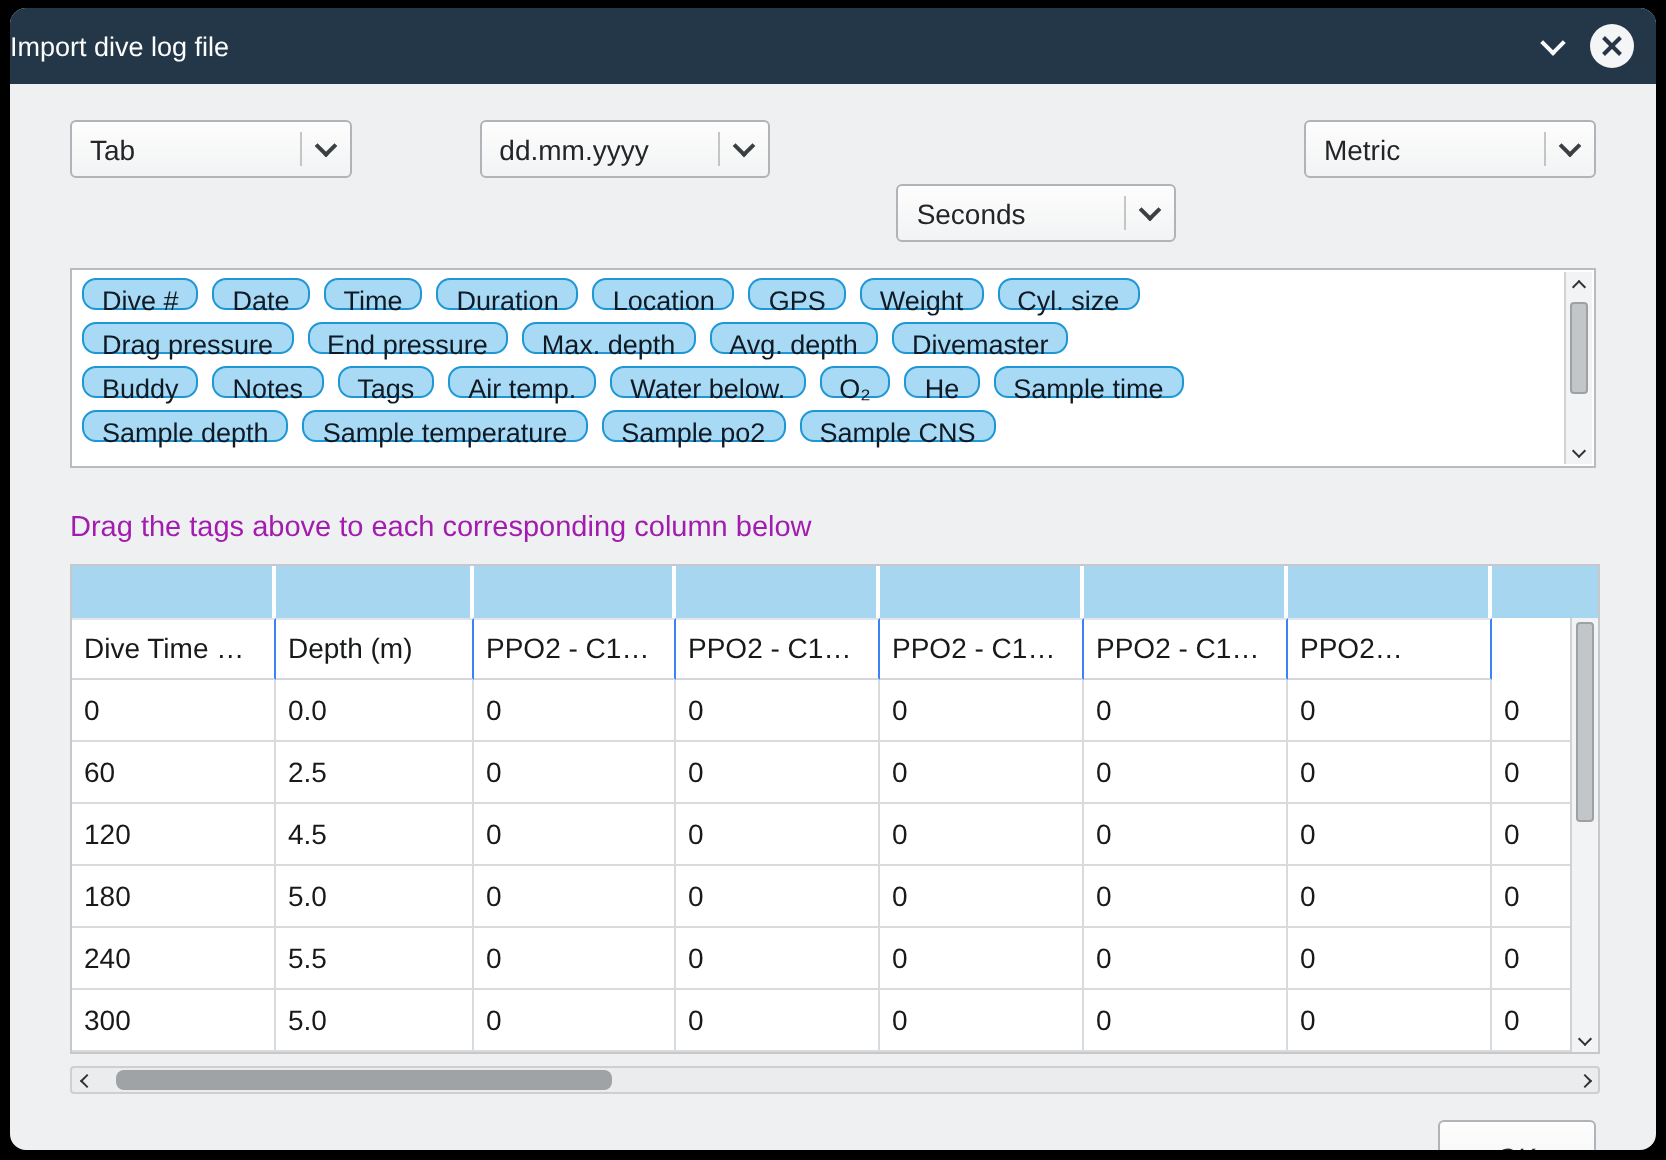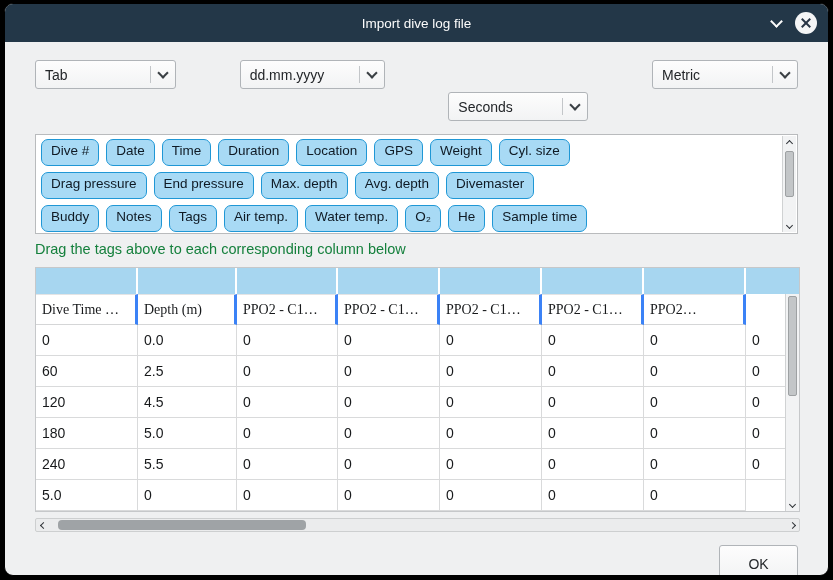--- a/index.html
+++ b/index.html
@@ -10,21 +10,21 @@
     font-family: "Liberation Sans", "DejaVu Sans", sans-serif;
     -webkit-font-smoothing: antialiased;
   }
   .window {
     position: absolute; left: 4px; top: 3px; width: 825px; height: 573px;
     background: #eff0f1; border: 1px solid #000; border-radius: 9px; overflow: hidden;
   }
   
   .titlebar {
     height: 38px; background: #233748; position: relative;
-    display: flex; align-items: center; justify-content: center;
+    display: flex; align-items: center; 
   }
   .title { color: #fcfcfc; font-size: 13.5px; }
   .titlebar-icons {
     position: absolute; right: 11px; top: 0; bottom: 0;
     display: flex; align-items: center; gap: 14px;
   }
   .tb-chev { display: flex; align-items: center; cursor: default; }
   .tb-chev .chev { width: 9px; height: 9px; border-width: 2px; border-color: #fcfcfc; margin-top: -4px; }
   .close-btn { width: 22px; height: 22px; border-radius: 50%; background: #f4f5f6; position: relative; }
   .close-btn::before, .close-btn::after {
@@ -58,46 +58,46 @@
   .combo-sep { width: 1px; align-self: stretch; margin: 5px 0; background: #c3c6c9; }
   .combo-arrow { margin: 0 8px 0 8px; margin-top: -3px; }
   .combo.active { background: #3daee9; border-color: #2d99d6; color: #fff; }
   .combo.active .combo-sep { background: rgba(255,255,255,.65); }
   .combo.active .chev { border-color: #fff; }
   
   .tag-area { margin-top: 13px; height: 100px; background: #fff; border: 1px solid #b9bbbd; position: relative; }
   .tag-list { position: absolute; top: 4px; left: 5px; right: 20px; bottom: 0; overflow: hidden; }
   .tag-row { display: flex; gap: 7px; margin-bottom: 6px; }
   .tag {
-    height: 27px; line-height: 21px; padding: 0 9px; white-space: nowrap;
+    height: 16px; line-height: 21px; padding: 0 9px; white-space: nowrap;
     border: 1px solid #1f97d5; background: #a8daf5; border-radius: 7px;
     font-size: 13.5px; color: #0f1a24; cursor: grab;
   }
   
   .vscroll { background: #f2f3f4; border-left: 1px solid #d0d2d3; position: relative; }
   .tag-scroll { position: absolute; top: 1px; right: 1px; bottom: 1px; width: 14px; }
   .sb-btn { position: absolute; left: 0; right: 0; height: 14px; display: flex; align-items: center; justify-content: center; }
   .sb-btn.top { top: 0; }
   .sb-btn.bottom { bottom: 0; }
   .sb-handle { position: absolute; left: 2px; right: 2px; background: #c3c6c8; border: 1px solid #9ea1a3; border-radius: 2px; }
   .tag-scroll .sb-handle { top: 15px; height: 46px; }
   
-  .instruction { margin-top: 6px; font-size: 14.5px; color: #15803d; line-height: 18px; }
+  .instruction { margin-top: 21px; font-size: 14.5px; color: #a21caf; line-height: 18px; }
   
   .table-wrap { margin-top: 9px; width: 765px; border: 1px solid #c6c8ca; background: #fff; --cols: 102px 99px 101px 102px 102px 102px 102px 130px; }
   .drop-row { display: grid; grid-template-columns: 102px 99px 101px 102px 102px 102px 102px 1fr; height: 26px; background: #fff; }
   .drop-cell { background: #a7d6f0; border-right: 2px solid #fff; }
   .drop-cell:last-child { border-right: none; }
   .table-lower { display: flex; }
   .table-scrollport { width: 749px; overflow: hidden; }
   .head-row, .tr { display: grid; grid-template-columns: var(--cols); }
   .th {
     height: 31px; line-height: 29px; padding-left: 6px; font-size: 14px; color: #17191b;
-    border-right: 3px solid #3b82f6; border-bottom: 1px solid #d5d6d7; border-top: 1px solid #e3e4e5;
-    white-space: nowrap; overflow: hidden; font-family: Liberation Serif, serif;
+    border-right: 1px solid #3b82f6; border-bottom: 1px solid #d5d6d7; border-top: 1px solid #e3e4e5;
+    white-space: nowrap; overflow: hidden;
   }
   .td {
     height: 31px; line-height: 30px; padding-left: 6px; font-size: 14px; color: #17191b;
     border-right: 1px solid #d9dadb; border-bottom: 1px solid #d9dadb;
     white-space: nowrap; overflow: hidden;
   }
   .table-vscroll { width: 14px; }
   .table-vscroll .sb-handle { top: 2px; height: 100px; }
   .hscroll {
     margin-top: 6px; width: 765px; height: 14px; position: relative;
@@ -174,21 +174,21 @@
             <div class="tag">End pressure</div>
             <div class="tag">Max. depth</div>
             <div class="tag">Avg. depth</div>
             <div class="tag">Divemaster</div>
           </div>
           <div class="tag-row">
             <div class="tag">Buddy</div>
             <div class="tag">Notes</div>
             <div class="tag">Tags</div>
             <div class="tag">Air temp.</div>
-            <div class="tag">Water temp.</div>
+            <div class="tag">Water below.</div>
             <div class="tag">O₂</div>
             <div class="tag">He</div>
             <div class="tag">Sample time</div>
           </div>
           <div class="tag-row">
             <div class="tag">Sample depth</div>
             <div class="tag">Sample temperature</div>
             <div class="tag">Sample po2</div>
             <div class="tag">Sample CNS</div>
           </div>
@@ -273,20 +273,21 @@
                 <div class="td">240</div>
                 <div class="td">5.5</div>
                 <div class="td">0</div>
                 <div class="td">0</div>
                 <div class="td">0</div>
                 <div class="td">0</div>
                 <div class="td">0</div>
                 <div class="td">0</div>
               </div>
               <div class="tr">
+                <div class="td">300</div>
                 <div class="td">5.0</div>
                 <div class="td">0</div>
                 <div class="td">0</div>
                 <div class="td">0</div>
                 <div class="td">0</div>
                 <div class="td">0</div>
                 <div class="td">0</div>
               </div>
             </div>
         </div>

